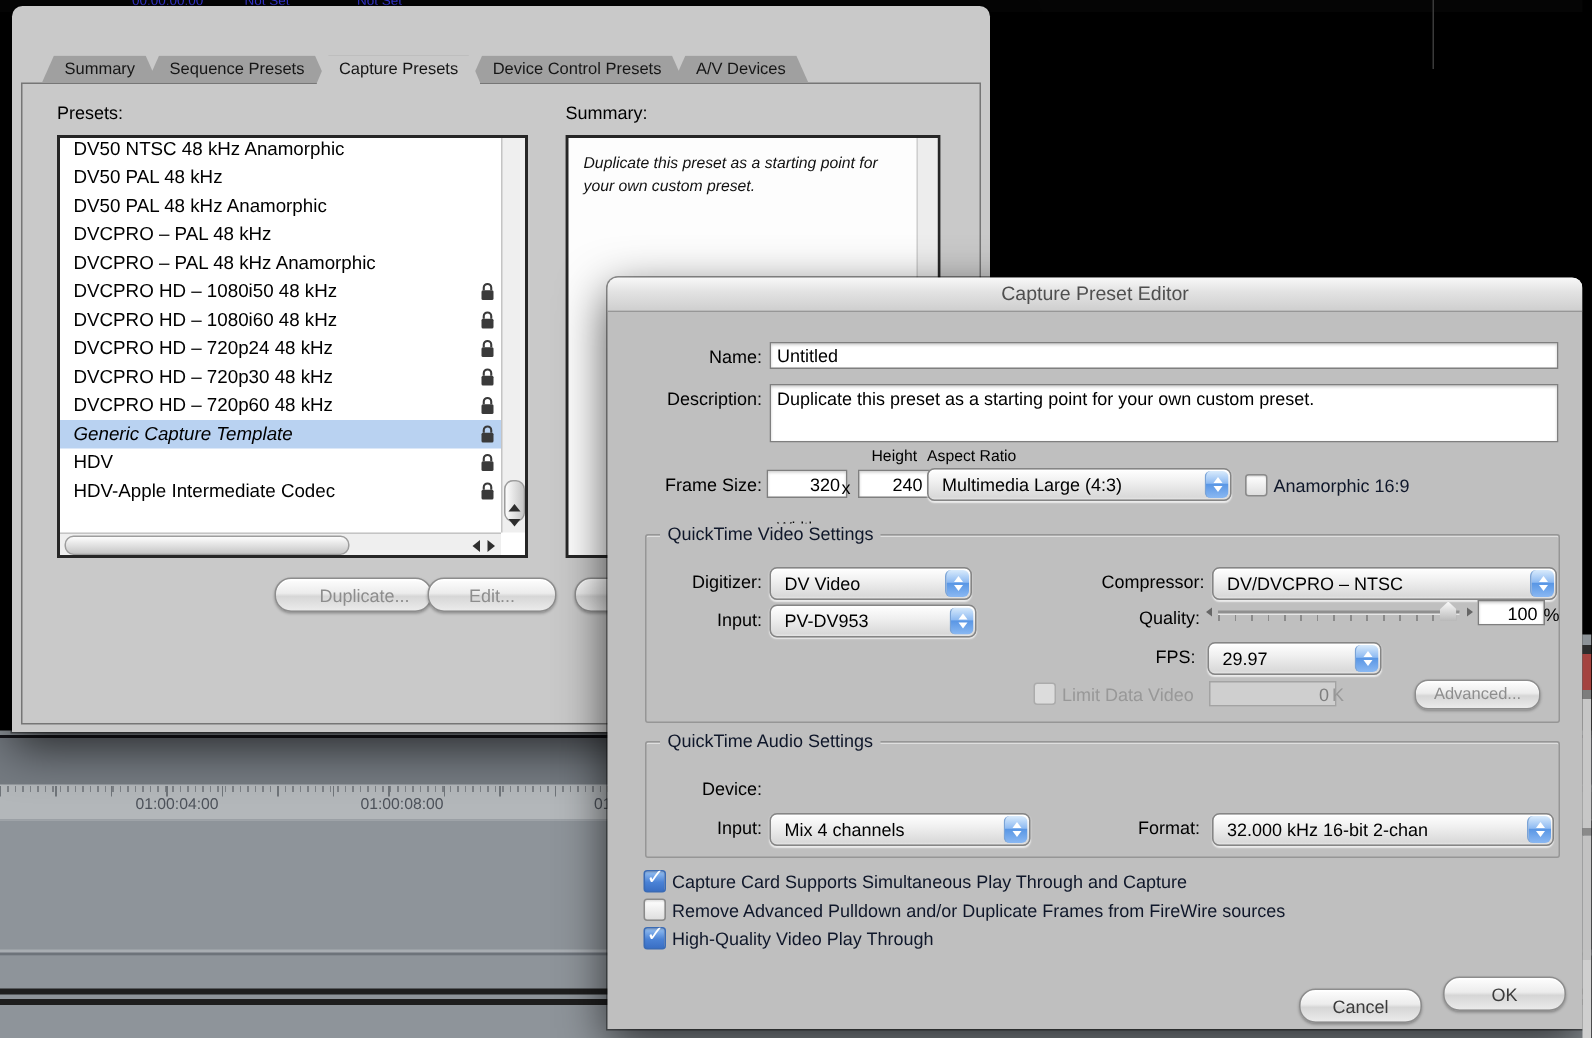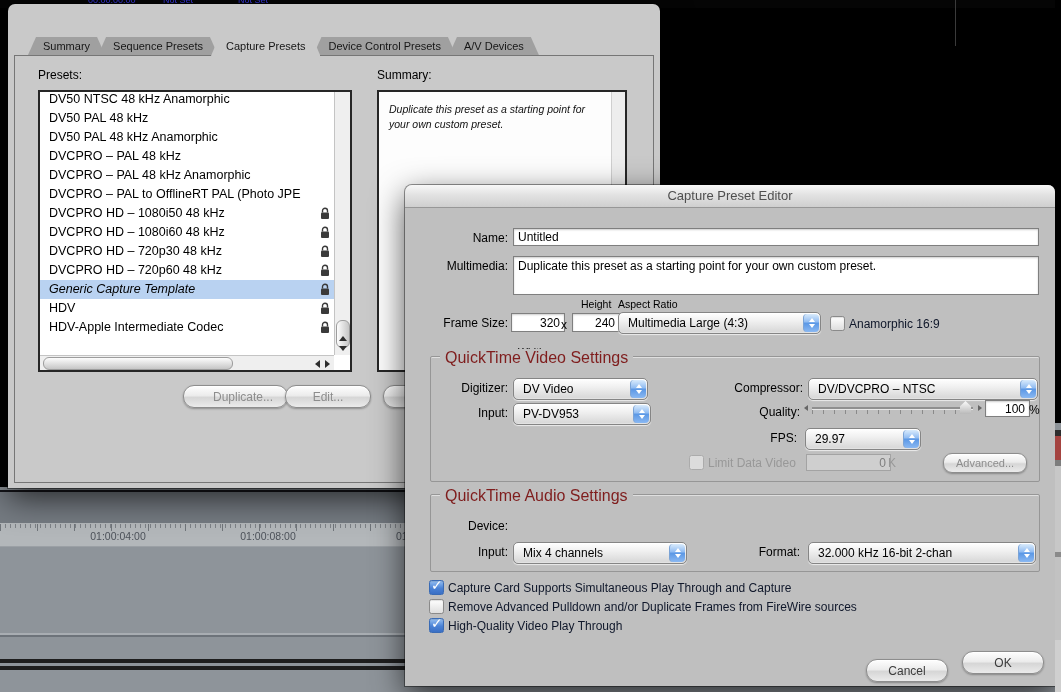--- a/index.html
+++ b/index.html
@@ -69,21 +69,21 @@
   .cb{position:absolute;width:13px;height:13px;border:1px solid #8a8a8a;border-radius:2.5px;
     background:linear-gradient(#ffffff,#dedede);box-shadow:inset 0 1px 1px rgba(0,0,0,.12);}
   .cb.checked{background:linear-gradient(#96c0f2,#4a82d6 55%,#3a6fc4);border-color:#3a6bb5;}
   .cb.checked::after{content:"✓";position:absolute;left:1px;top:-4px;color:#fff;
     font-size:14px;font-weight:bold;font-family:"DejaVu Sans",sans-serif;}
   .cb.disabled{background:#dcdcdc;border-color:#ababab;box-shadow:none;}
 
   .group{position:absolute;border:1px solid #969696;border-radius:2px;
     box-shadow:inset 0 1px 0 rgba(255,255,255,.5);}
   .group-legend{position:absolute;top:-8px;left:9px;background:#bfbfbf;padding:0 5px;
-    font-size:16px;color:#7f1d1d;white-space:nowrap;}
+    font-size:12px;color:#0f172a;white-space:nowrap;}
 
   
   #avwin{left:8px;top:4px;width:652px;height:484px;}
   #avwin .titlebar{height:24px;line-height:24px;font-size:13px;}
   .tabs{position:absolute;left:20px;top:33px;display:flex;z-index:5;}
   .tab{height:18px;line-height:18px;padding:0 15px;font-size:11px;color:#161616;
     background:#a0a0a0;margin-right:-7px;
     clip-path:polygon(8px 0,calc(100% - 8px) 0,100% 100%,0 100%);
     text-align:center;white-space:nowrap;}
   .tab.active{background:#c9c9c9;height:19px;z-index:6;
@@ -174,27 +174,31 @@
 
   <span class="slbl" style="left:30px;top:64px;font-size:12px;">Presets:</span>
 
   <div class="list">
     <div class="rows">
       <div class="row first"><span class="row-label">DV50 NTSC 48 kHz Anamorphic</span></div>
       <div class="row"><span class="row-label">DV50 PAL 48 kHz</span></div>
       <div class="row"><span class="row-label">DV50 PAL 48 kHz Anamorphic</span></div>
       <div class="row"><span class="row-label">DVCPRO – PAL 48 kHz</span></div>
       <div class="row"><span class="row-label">DVCPRO – PAL 48 kHz Anamorphic</span></div>
-      <div class="row"><span class="row-label">DVCPRO – PAL to OfflineRT PAL (Photo JPE</span></div>
       <div class="row"><span class="row-label">DVCPRO HD – 1080i50 48 kHz</span>
         <svg class="lock" width="10" height="13" viewBox="0 0 10 13">
             <path d="M2.5 5.5 V3.8 a2.5 2.5 0 0 1 5 0 V5.5" fill="none" stroke="#3a3a3a" stroke-width="1.4"></path>
             <rect x="1" y="5.5" width="8" height="6.5" rx="1" fill="#3a3a3a"></rect>
           </svg></div>
       <div class="row"><span class="row-label">DVCPRO HD – 1080i60 48 kHz</span>
+        <svg class="lock" width="10" height="13" viewBox="0 0 10 13">
+            <path d="M2.5 5.5 V3.8 a2.5 2.5 0 0 1 5 0 V5.5" fill="none" stroke="#3a3a3a" stroke-width="1.4"></path>
+            <rect x="1" y="5.5" width="8" height="6.5" rx="1" fill="#3a3a3a"></rect>
+          </svg></div>
+      <div class="row"><span class="row-label">DVCPRO HD – 720p24 48 kHz</span>
         <svg class="lock" width="10" height="13" viewBox="0 0 10 13">
             <path d="M2.5 5.5 V3.8 a2.5 2.5 0 0 1 5 0 V5.5" fill="none" stroke="#3a3a3a" stroke-width="1.4"></path>
             <rect x="1" y="5.5" width="8" height="6.5" rx="1" fill="#3a3a3a"></rect>
           </svg></div>
       <div class="row"><span class="row-label">DVCPRO HD – 720p30 48 kHz</span>
         <svg class="lock" width="10" height="13" viewBox="0 0 10 13">
             <path d="M2.5 5.5 V3.8 a2.5 2.5 0 0 1 5 0 V5.5" fill="none" stroke="#3a3a3a" stroke-width="1.4"></path>
             <rect x="1" y="5.5" width="8" height="6.5" rx="1" fill="#3a3a3a"></rect>
           </svg></div>
       <div class="row"><span class="row-label">DVCPRO HD – 720p60 48 kHz</span>
@@ -242,21 +246,21 @@
 </div>
 
 <div class="window" id="editor">
   <div class="titlebar">
     <span>Capture Preset Editor</span>
   </div>
 
   <span class="lbl" style="left:43px;top:46px;width:60px;">Name:</span>
   <div class="field" style="left:108px;top:43px;width:516px;height:16px;">Untitled</div>
 
-  <span class="lbl" style="left:28px;top:74px;width:75px;">Multimedia:</span>
+  <span class="lbl" style="left:28px;top:74px;width:75px;">Description:</span>
   <div class="field" style="left:108px;top:71px;width:516px;height:35px;align-items:flex-start;padding-top:2px;">Duplicate this preset as a starting point for your own custom preset.</div>
 
   <span class="slbl" style="left:113px;top:113px;margin-top:48px;">Width</span>
   <span class="slbl" style="left:176px;top:113px;">Height</span>
   <span class="slbl" style="left:213px;top:113px;">Aspect Ratio</span>
 
   <span class="lbl" style="left:23px;top:131px;width:80px;">Frame Size:</span>
   <div class="field num" style="left:106px;top:128px;width:44px;height:17px;">320</div>
   <span class="slbl" style="left:156px;top:133px;font-size:12px;">x</span>
   <div class="field num" style="left:167px;top:128px;width:38px;height:17px;">240</div>

